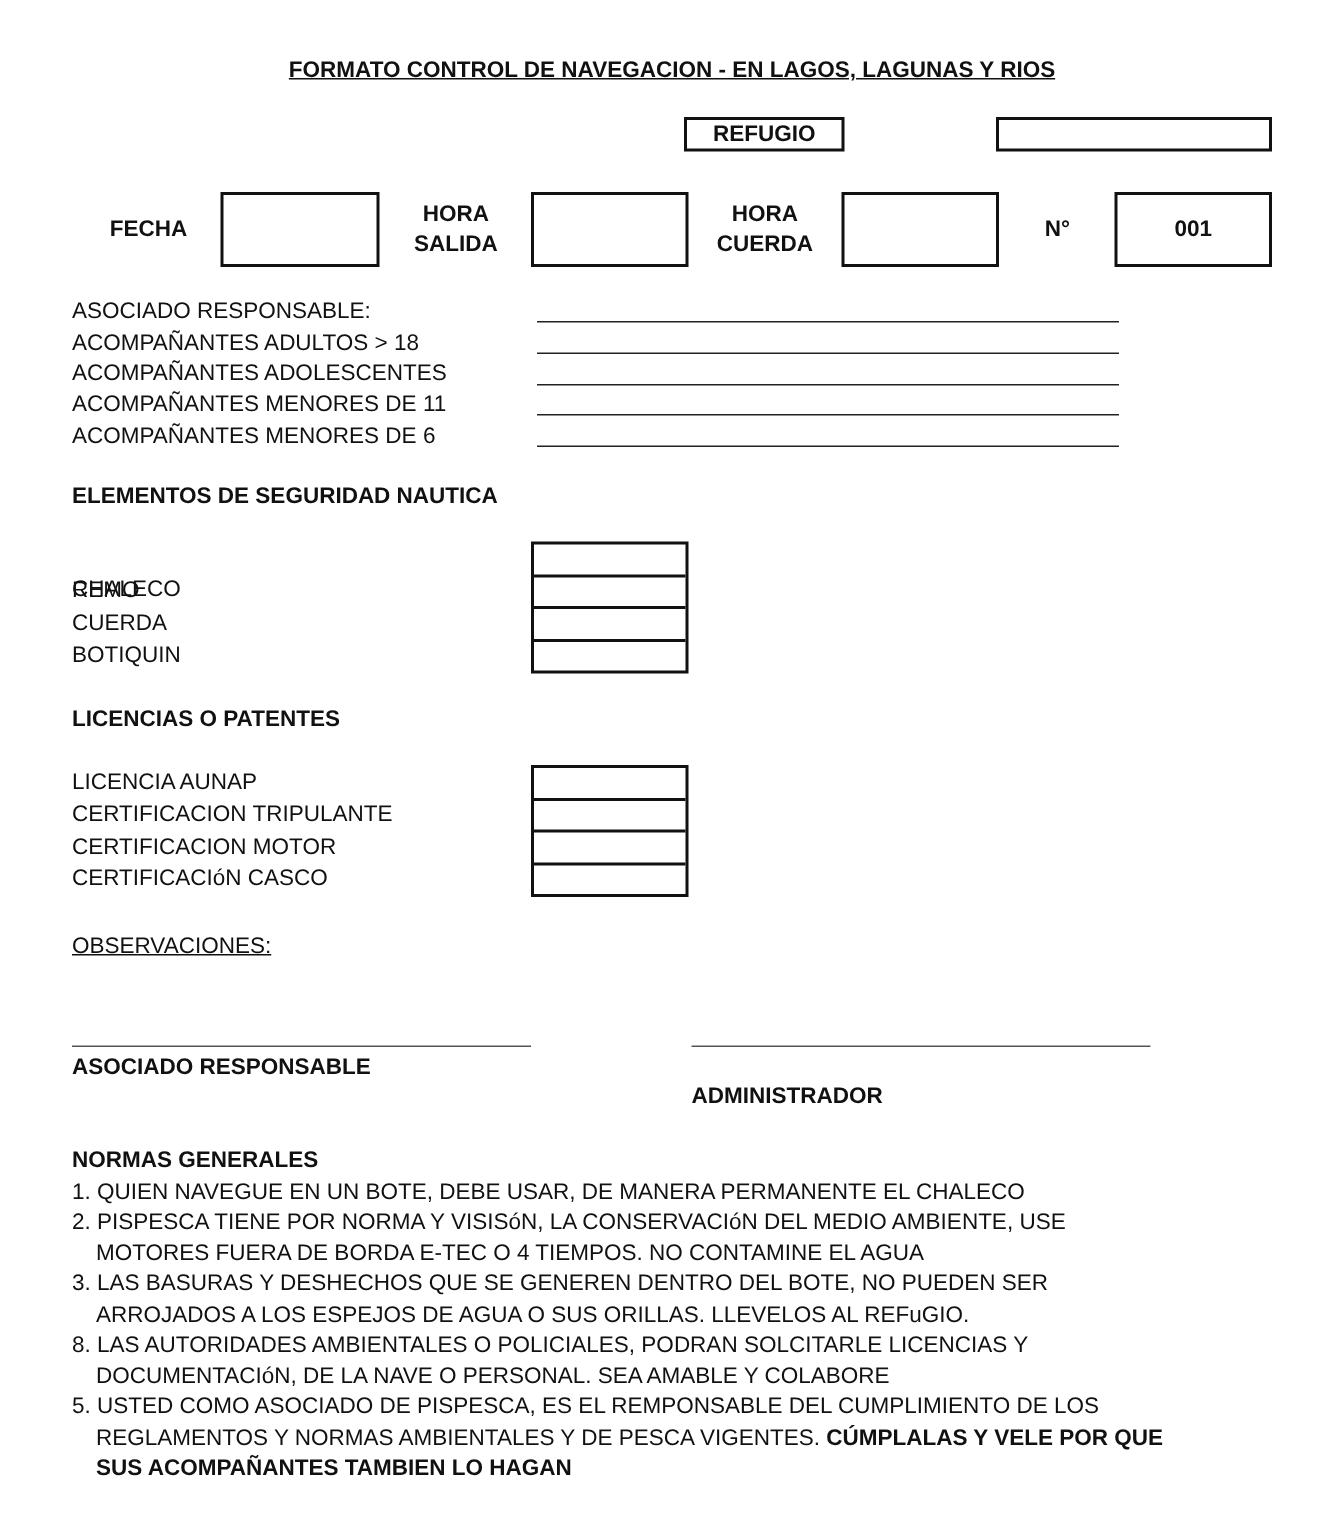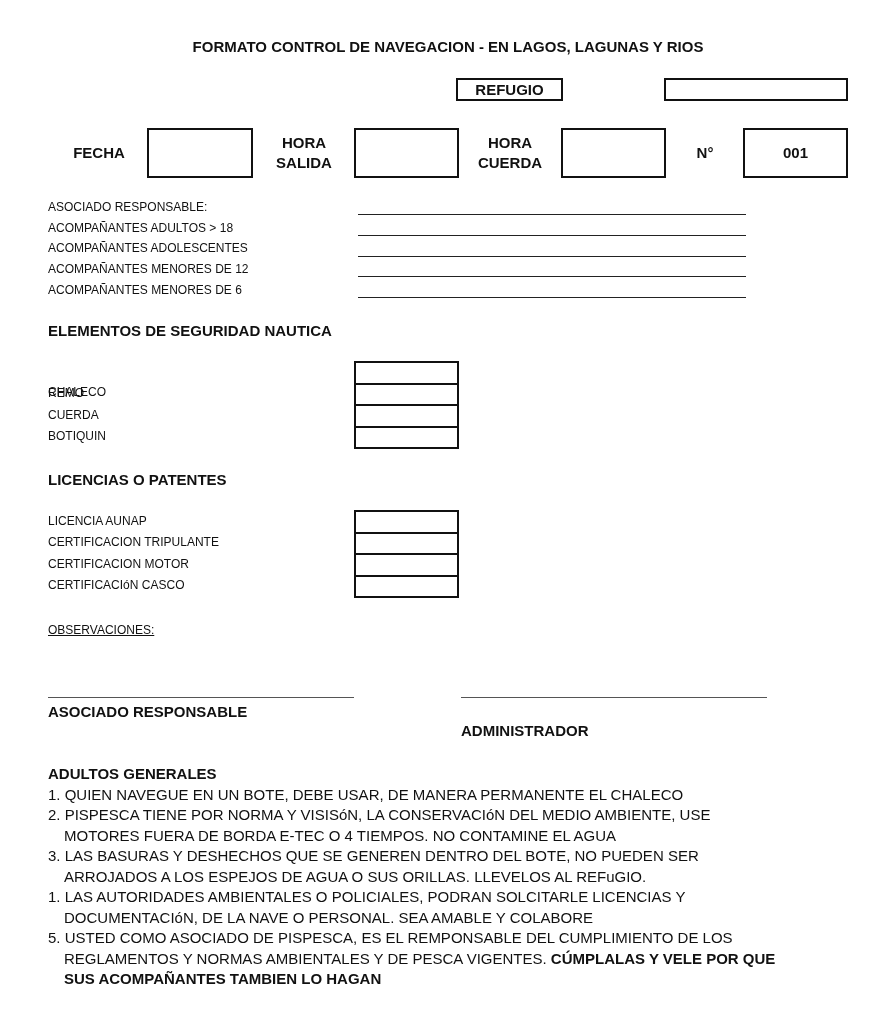--- a/index.html
+++ b/index.html
@@ -1,22 +1,22 @@
 <!DOCTYPE html>
 <html><head>
 <meta charset="utf-8">
 <style>
   html, body { margin: 0; padding: 0; background: #ffffff; }
   body { width: 896px; height: 1026px; position: relative; overflow: hidden;
          font-family: "Liberation Sans", sans-serif; color: #111; }
-  .abs { position: absolute; }
+  .abs { position: absolute; text-decoration: underline; }
   .title { left: 0; width: 896px; top: 38px; text-align: center; font-weight: bold; font-size: 15px; }
   .box { position: absolute; border: 2px solid #111; box-sizing: border-box; background: #fff; }
   .lbl-b { position: absolute; font-weight: bold; font-size: 15px; text-align: center; line-height: 20px; }
-  .txt { position: absolute; font-size: 12px; line-height: 21px; }
+  .txt { position: absolute; font-size: 15px; line-height: 21px; }
   .hline { position: absolute; height: 0; border-top: 1px solid #222; }
   .h2 { position: absolute; font-weight: bold; font-size: 15px; }
   .grid { position: absolute; left: 354px; width: 105px; border: 2px solid #111; box-sizing: border-box; }
   .grid .cell { height: 19.5px; border-bottom: 2px solid #111; box-sizing: content-box; }
   .grid .cell:last-child { border-bottom: none; }
   .rules { position: absolute; left: 48px; top: 764px; font-size: 15px; line-height: 20.5px; }
   .rules .rule { padding-left: 16px; text-indent: -16px; }
 </style>
 </head>
 <body>
@@ -44,21 +44,21 @@
 <div class="box" style="left:561px; top:128px; width:105px; height:50px;"></div>
 
 <div class="lbl-b" style="left:685px; width:40px; top:143px;">N°</div>
 <div class="box" style="left:743px; top:128px; width:105px; height:50px; text-align:center; font-weight:bold; font-size:15px; line-height:46px;">
   <span>001</span>
 </div>
 
 <div class="txt" style="left:48px; top:197px;">ASOCIADO RESPONSABLE:</div>
 <div class="txt" style="left:48px; top:218px;">ACOMPAÑANTES ADULTOS &gt; 18</div>
 <div class="txt" style="left:48px; top:238px;">ACOMPAÑANTES ADOLESCENTES</div>
-<div class="txt" style="left:48px; top:259px;">ACOMPAÑANTES MENORES DE 12</div>
+<div class="txt" style="left:48px; top:259px;">ACOMPAÑANTES MENORES DE 11</div>
 <div class="txt" style="left:48px; top:280px;">ACOMPAÑANTES MENORES DE 6</div>
 <div class="hline" style="left:358px; width:388px; top:214px;"></div>
 <div class="hline" style="left:358px; width:388px; top:235px;"></div>
 <div class="hline" style="left:358px; width:388px; top:256px;"></div>
 <div class="hline" style="left:358px; width:388px; top:276px;"></div>
 <div class="hline" style="left:358px; width:388px; top:297px;"></div>
 
 <div class="h2" style="left:48px; top:322px;">ELEMENTOS DE SEGURIDAD NAUTICA</div>
 <div class="txt" style="left:48px; top:382px;">CHALECO</div>
 <div class="txt" style="left:48px; top:383px;">REMO</div>
@@ -85,19 +85,19 @@
 
 <div class="txt" style="left:48px; top:620px; text-decoration:underline;">OBSERVACIONES:</div>
 <div class="abs" style="left:48px; top:645px; width:800px; height:40px;"></div>
 
 <div class="hline" style="left:48px; width:306px; top:697px; border-top-color:#555;"></div>
 <div class="hline" style="left:461px; width:306px; top:697px; border-top-color:#555;"></div>
 <div class="h2" style="left:48px; top:703px;">ASOCIADO RESPONSABLE</div>
 <div class="h2" style="left:461px; top:703px;margin-top:19px;">ADMINISTRADOR</div>
 
 <div class="rules">
-  <div style="font-weight:bold;">ADULTOS GENERALES</div>
+  <div style="font-weight:bold;">NORMAS GENERALES</div>
   <div class="rule" style="width:710px;"><span>1. QUIEN NAVEGUE EN UN BOTE, DEBE USAR, DE MANERA PERMANENTE EL CHALECO</span></div>
   <div class="rule" style="width:700px;"><span>2. PISPESCA TIENE POR NORMA Y VISISóN, LA CONSERVACIóN DEL MEDIO AMBIENTE, USE MOTORES FUERA DE BORDA E-TEC O 4 TIEMPOS. NO CONTAMINE EL AGUA</span></div>
   <div class="rule" style="width:730px;"><span>3. LAS BASURAS Y DESHECHOS QUE SE GENEREN DENTRO DEL BOTE, NO PUEDEN SER ARROJADOS A LOS ESPEJOS DE AGUA O SUS ORILLAS. LLEVELOS AL REFuGIO.</span></div>
-  <div class="rule" style="width:700px;"><span>1. LAS AUTORIDADES AMBIENTALES O POLICIALES, PODRAN SOLCITARLE LICENCIAS Y DOCUMENTACIóN, DE LA NAVE O PERSONAL. SEA AMABLE Y COLABORE</span></div>
+  <div class="rule" style="width:700px;"><span>8. LAS AUTORIDADES AMBIENTALES O POLICIALES, PODRAN SOLCITARLE LICENCIAS Y DOCUMENTACIóN, DE LA NAVE O PERSONAL. SEA AMABLE Y COLABORE</span></div>
   <div class="rule" style="width:740px;"><span>5. USTED COMO ASOCIADO DE PISPESCA, ES EL REMPONSABLE DEL CUMPLIMIENTO DE LOS REGLAMENTOS Y NORMAS AMBIENTALES Y DE PESCA VIGENTES. </span><b>CÚMPLALAS Y VELE POR QUE SUS ACOMPAÑANTES TAMBIEN LO HAGAN</b></div>
 </div>
 
 </body></html>

